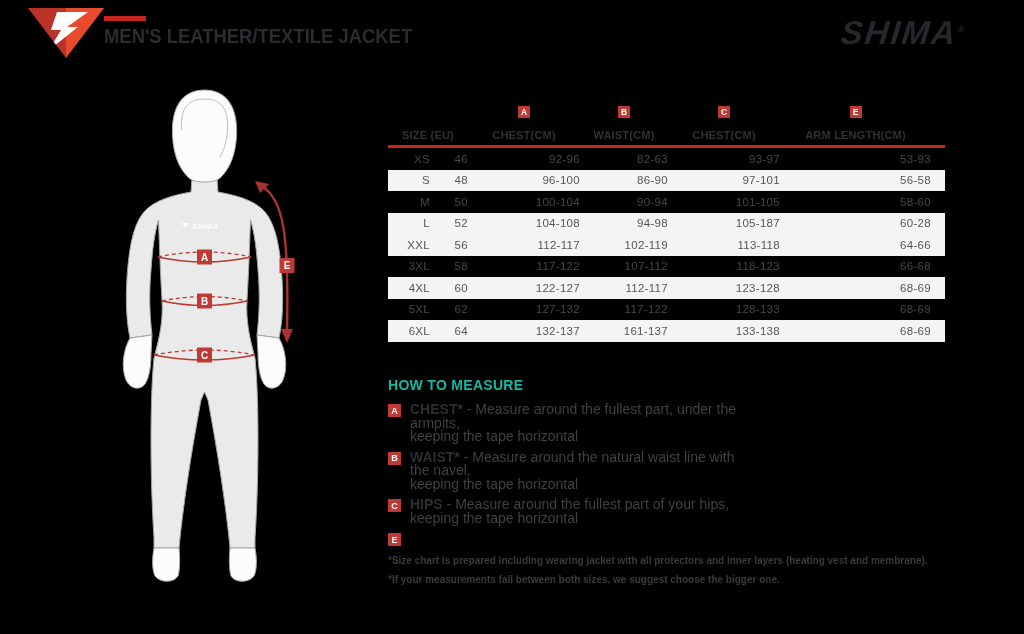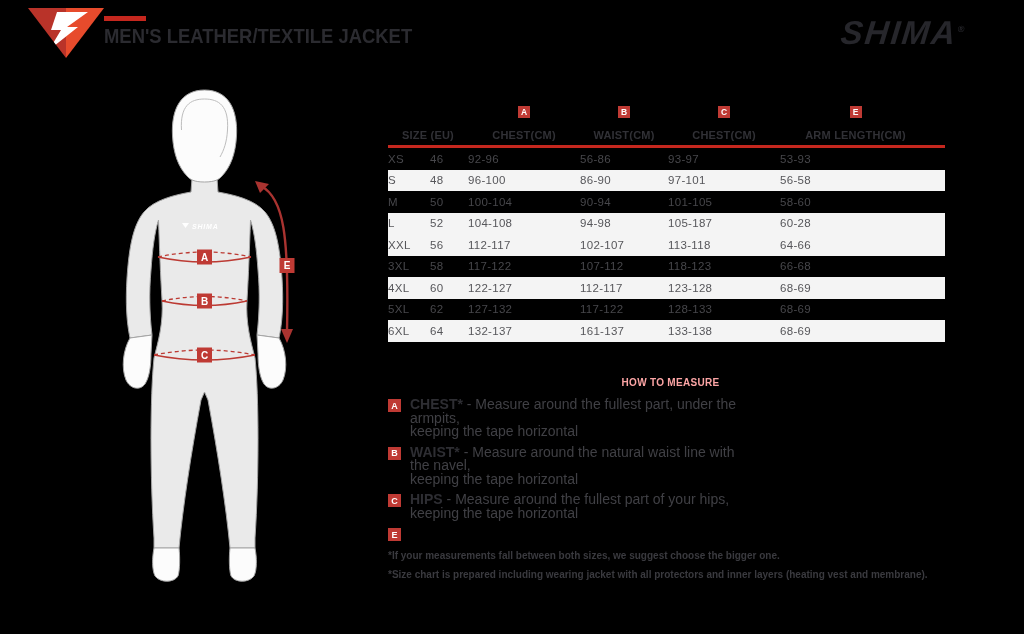--- a/index.html
+++ b/index.html
@@ -23,27 +23,27 @@
   .size-table{position:absolute;left:388px;top:106px;width:557px;}
   .thead{display:grid;grid-template-columns:80px 112px 88px 112px 165px;align-items:end;}
   .th{display:flex;flex-direction:column;align-items:center;justify-content:flex-end;gap:3px;padding-bottom:4px;}
   .th.arm{padding-right:14px;}
   .cbadge{width:12px;height:12px;background:#bf3a34;color:#fff;font-size:8.5px;font-weight:700;
           display:flex;align-items:center;justify-content:center;}
   .cbadge:empty{visibility:hidden;}
   .th-label{font-size:11px;font-weight:700;color:#313136;letter-spacing:.2px;white-space:nowrap;margin-top:8px;}
   .red-line{height:3px;background:#c5271e;}
   .trow{display:grid;grid-template-columns:42px 38px 112px 88px 112px 165px;height:21.5px;
-        align-items:center;text-align:left;font-size:11.5px;color:#47474b;letter-spacing:.3px;}
+        align-items:center;text-align:right;font-size:11.5px;color:#47474b;letter-spacing:.3px;}
   .trow.stripe{background:#f4f4f4;color:#56565a;}
   .tcell.c-arm{padding-right:14px;}
 
   
   .htm{position:absolute;left:388px;top:377px;width:565px;color:#3c3c41;}
-  .htm-heading{margin:0 0 10px 0;font-size:10px;font-weight:700;color:#fca5a5;letter-spacing:.3px;text-align:center;}
+  .htm-heading{margin:0 0 10px 0;font-size:14px;font-weight:700;color:#14b8a6;letter-spacing:.3px;}
   .mitem{display:flex;align-items:flex-start;gap:9px;margin-bottom:7px;}
   .mbadge{flex:0 0 13px;width:13px;height:13px;background:#bf3a34;color:#fff;font-size:9px;
           font-weight:700;display:flex;align-items:center;justify-content:center;margin-top:1px;}
   .mtext{margin:0;font-size:14px;line-height:13.5px;max-width:330px;white-space:pre-line;color:#404045;}
   .mlabel{font-weight:700;color:#2e2e33;}
   .footnote{margin:4px 0 0 0;font-size:10px;font-weight:700;color:#3a3a3f;line-height:15px;}
 </style>
 </head>
 <body>
 
@@ -140,21 +140,21 @@
         <span class="cbadge">E</span>
         <span class="th-label">ARM LENGTH(CM)</span>
       </div>
     </div>
     <div class="red-line"></div>
     <div>
         <div class="trow">
           <div class="tcell c-size">XS</div>
           <div class="tcell c-eu">46</div>
           <div class="tcell c-chest">92-96</div>
-          <div class="tcell c-waist">56-86</div>
+          <div class="tcell c-waist">82-63</div>
           <div class="tcell c-hips">93-97</div>
           <div class="tcell c-arm">53-93</div>
         </div>
         <div class="trow stripe">
           <div class="tcell c-size">S</div>
           <div class="tcell c-eu">48</div>
           <div class="tcell c-chest">96-100</div>
           <div class="tcell c-waist">86-90</div>
           <div class="tcell c-hips">97-101</div>
           <div class="tcell c-arm">56-58</div>
@@ -172,21 +172,21 @@
           <div class="tcell c-eu">52</div>
           <div class="tcell c-chest">104-108</div>
           <div class="tcell c-waist">94-98</div>
           <div class="tcell c-hips">105-187</div>
           <div class="tcell c-arm">60-28</div>
         </div>
         <div class="trow stripe">
           <div class="tcell c-size">XXL</div>
           <div class="tcell c-eu">56</div>
           <div class="tcell c-chest">112-117</div>
-          <div class="tcell c-waist">102-107</div>
+          <div class="tcell c-waist">102-119</div>
           <div class="tcell c-hips">113-118</div>
           <div class="tcell c-arm">64-66</div>
         </div>
         <div class="trow">
           <div class="tcell c-size">3XL</div>
           <div class="tcell c-eu">58</div>
           <div class="tcell c-chest">117-122</div>
           <div class="tcell c-waist">107-112</div>
           <div class="tcell c-hips">118-123</div>
           <div class="tcell c-arm">66-68</div>
@@ -234,18 +234,18 @@
         <div class="mitem">
           <span class="mbadge">C</span>
           <p class="mtext"><span class="mlabel">HIPS</span><span> - </span><span>Measure around the fullest part of your hips,
 keeping the tape horizontal</span></p>
         </div>
         <div class="mitem">
           <span class="mbadge">E</span>
         </div>
       </div>
     <div>
+        <p class="footnote">*Size chart is prepared including wearing jacket with all protectors and inner layers (heating vest and membrane).</p>
         <p class="footnote">*If your measurements fall between both sizes, we suggest choose the bigger one.</p>
-        <p class="footnote">*Size chart is prepared including wearing jacket with all protectors and inner layers (heating vest and membrane).</p>
       </div>
   </div>
 
 </div>
 
 </body></html>

